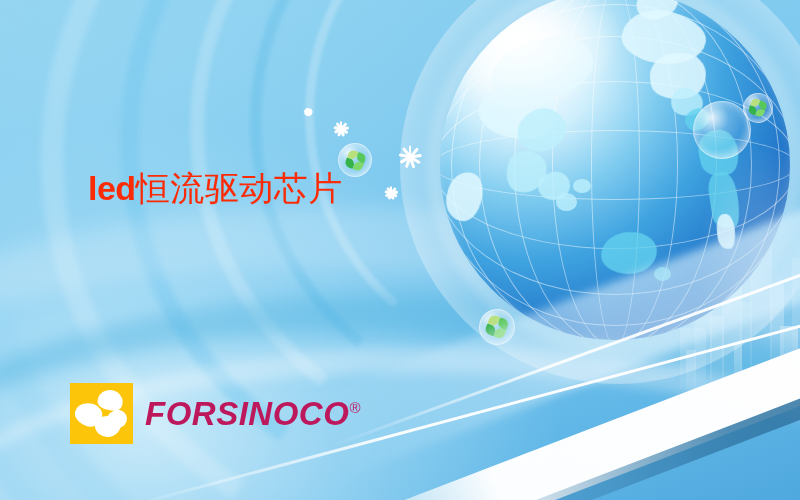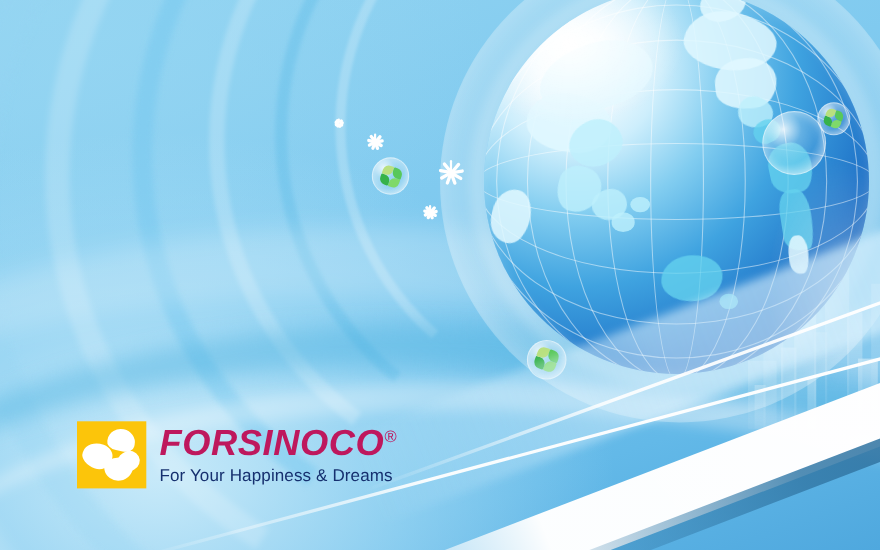--- a/index.html
+++ b/index.html
@@ -481,28 +481,28 @@
 
   <div class="layer">
     <div class="diag diag-pale"></div>
     <div class="diag diag-white-wide"></div>
     <div class="diag diag-dark"></div>
     <div class="diag diag-thin-1"></div>
     <div class="diag diag-thin-2"></div>
   </div>
 
   <div class="headline">
+    <span class="line-1"><span class="lead">led</span><span>恒流驱动芯片</span></span>
   </div>
 
   <div class="logo">
     <div class="logo-mark">
       <span class="petal p-top"></span>
       <span class="petal p-right"></span>
       <span class="petal p-bottom"></span>
       <span class="petal p-left"></span>
     </div>
     <div class="logo-text">
       <div class="logo-name"><span>FORSINOCO</span><sup>®</sup></div>
-      <div class="logo-tag">For Your Happiness &amp; Dreams</div>
     </div>
   </div>
 
 </div>
 
 </body></html>

